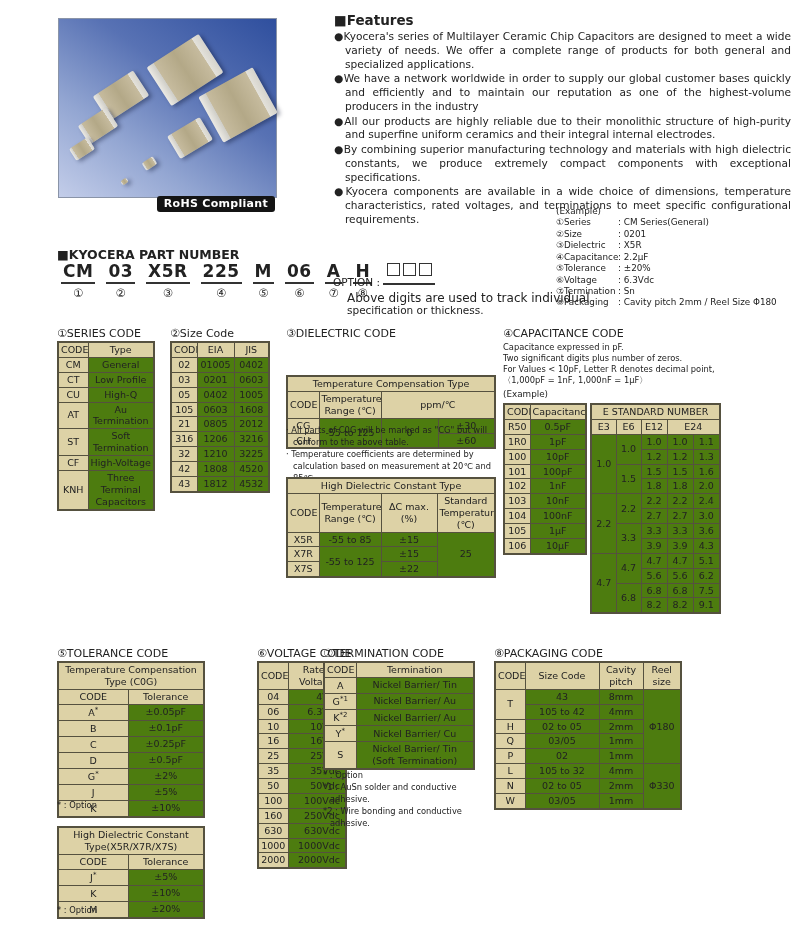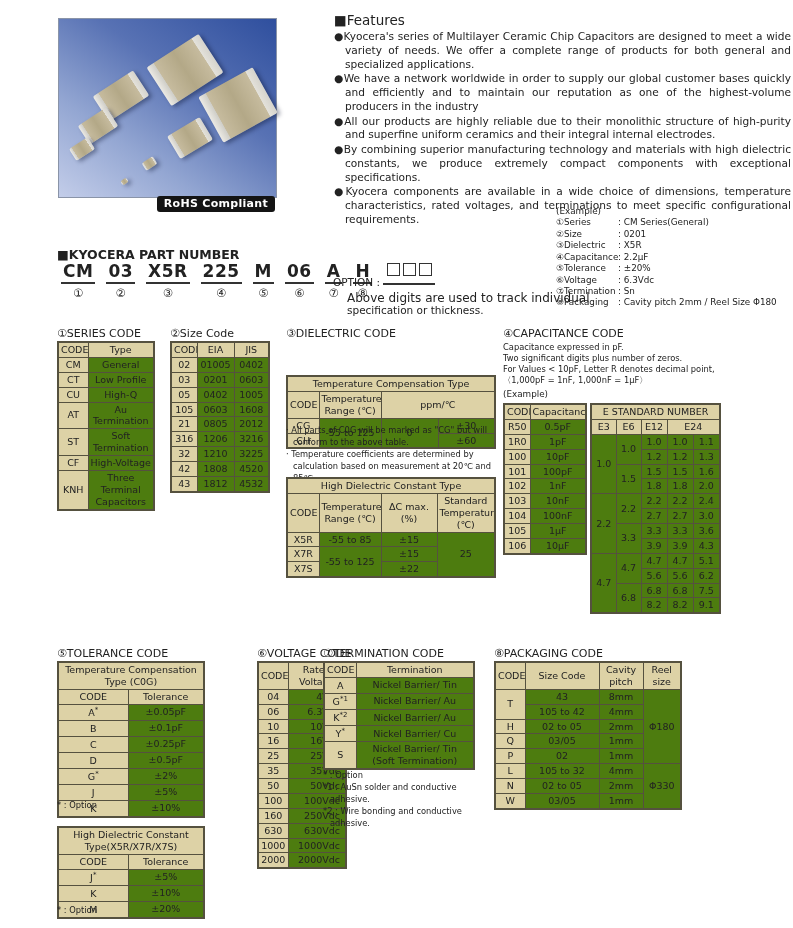--- a/index.html
+++ b/index.html
@@ -11,21 +11,21 @@
   .photo{position:absolute;left:58px;top:18px;width:217px;height:178px;
          background:linear-gradient(215deg,#2f4f9e 0%,#5872b4 38%,#93a6d2 70%,#c3cde9 100%);
          border:1px solid #8a94a8;}
   .cap{position:absolute;border-radius:2px;box-shadow:2px 3px 4px rgba(0,10,40,.38);
        background:linear-gradient(90deg,#eceae4 0%,#cfcec8 13%,#c6bb9e 14%,#b3a887 50%,#c6bb9e 86%,#e3e1da 87%,#d5d3cc 100%);}
   .rohs{position:absolute;right:518px;top:196px;background:#141414;color:#fff;
         font-size:11px;font-weight:bold;padding:1px 7px 2px;border-radius:3px;letter-spacing:.3px;}
 
   
   .features{position:absolute;left:334px;top:12px;width:457px;}
-  .feat-h{font-size:13.5px;font-weight:normal;margin:0 0 2px 0;}
+  .feat-h{font-size:13.5px;font-weight:bold;margin:0 0 2px 0;}
   .feat-li{font-size:10.6px;line-height:1.3;text-align:justify;
            padding-left:11px;text-indent:-11px;margin:0 0 1px 0;}
 
   
   .example{position:absolute;left:556px;top:206px;width:236px;font-size:8.8px;line-height:1.3;}
   .ex-label{display:inline-block;width:62px;}
   .ex-value{white-space:nowrap;}
 
   
   .pn-head{position:absolute;left:57px;top:247px;font-size:12.5px;font-weight:bold;}

